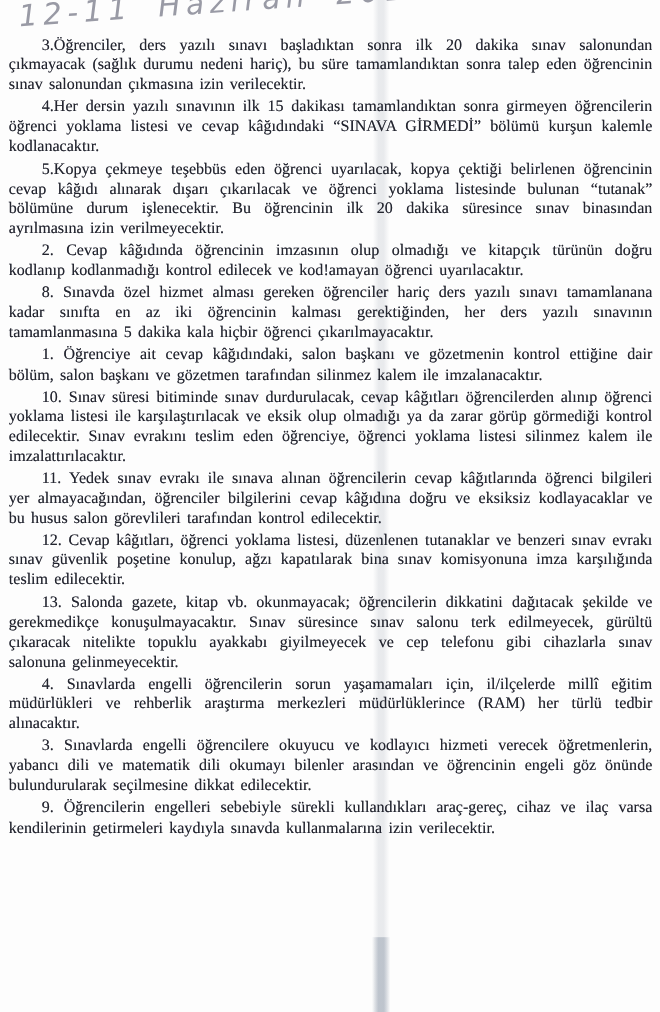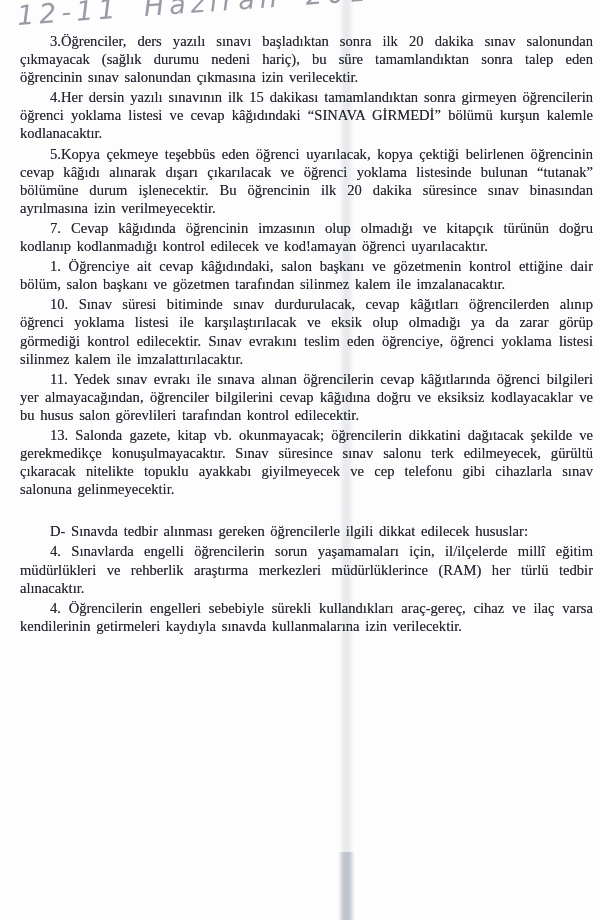--- a/index.html
+++ b/index.html
@@ -17,21 +17,21 @@
   .body-text {
     position: absolute;
     top: 30px; left: 8px; right: 7px;
     text-align: justify;
     font-size: 14.6px;
     line-height: 18.1px;
     word-spacing: 2px;
     text-shadow: 0 0 0.4px rgba(35,37,52,0.55);
   }
   .body-text p {
-    margin: 2px 0 0 12px;
+    margin: 2px 0 0 0;
     text-indent: 30px;
   }
   .body-text p.section-heading {
     margin-top: 24px;
   }
   .handwriting {
     position: absolute;
     top: 0px; left: 16px;
     font-family: "DejaVu Sans", sans-serif;
     font-style: italic;
@@ -71,25 +71,27 @@
 
   <div class="scan-band"></div>
   <div class="scan-band-strong"></div>
 
   <div class="handwriting">12-11 Haziran 2016 ⇒</div>
 
   <div class="body-text">
     <p>3.Öğrenciler, ders yazılı sınavı başladıktan sonra ilk 20 dakika sınav salonundan çıkmayacak (sağlık durumu nedeni hariç), bu süre tamamlandıktan sonra talep eden öğrencinin sınav salonundan çıkmasına izin verilecektir.</p>
     <p>4.Her dersin yazılı sınavının ilk 15 dakikası tamamlandıktan sonra girmeyen öğrencilerin öğrenci yoklama listesi ve cevap kâğıdındaki “SINAVA GİRMEDİ” bölümü kurşun kalemle kodlanacaktır.</p>
     <p>5.Kopya çekmeye teşebbüs eden öğrenci uyarılacak, kopya çektiği belirlenen öğrencinin cevap kâğıdı alınarak dışarı çıkarılacak ve öğrenci yoklama listesinde bulunan “tutanak” bölümüne durum işlenecektir. Bu öğrencinin ilk 20 dakika süresince sınav binasından ayrılmasına izin verilmeyecektir.</p>
-    <p>7. Cevap kâğıdında öğrencinin imzasının olup olmadığı ve kitapçık türünün doğru kodlanıp kodlanmadığı kontrol edilecek ve kod!amayan öğrenci uyarılacaktır.</p>
+    <p>2. Cevap kâğıdında öğrencinin imzasının olup olmadığı ve kitapçık türünün doğru kodlanıp kodlanmadığı kontrol edilecek ve kod!amayan öğrenci uyarılacaktır.</p>
+    <p>8. Sınavda özel hizmet alması gereken öğrenciler hariç ders yazılı sınavı tamamlanana kadar sınıfta en az iki öğrencinin kalması gerektiğinden, her ders yazılı sınavının tamamlanmasına 5 dakika kala hiçbir öğrenci çıkarılmayacaktır.</p>
     <p>1. Öğrenciye ait cevap kâğıdındaki, salon başkanı ve gözetmenin kontrol ettiğine dair bölüm, salon başkanı ve gözetmen tarafından silinmez kalem ile imzalanacaktır.</p>
     <p>10. Sınav süresi bitiminde sınav durdurulacak, cevap kâğıtları öğrencilerden alınıp öğrenci yoklama listesi ile karşılaştırılacak ve eksik olup olmadığı ya da zarar görüp görmediği kontrol edilecektir. Sınav evrakını teslim eden öğrenciye, öğrenci yoklama listesi silinmez kalem ile imzalattırılacaktır.</p>
     <p>11. Yedek sınav evrakı ile sınava alınan öğrencilerin cevap kâğıtlarında öğrenci bilgileri yer almayacağından, öğrenciler bilgilerini cevap kâğıdına doğru ve eksiksiz kodlayacaklar ve bu husus salon görevlileri tarafından kontrol edilecektir.</p>
+    <p>12. Cevap kâğıtları, öğrenci yoklama listesi, düzenlenen tutanaklar ve benzeri sınav evrakı sınav güvenlik poşetine konulup, ağzı kapatılarak bina sınav komisyonuna imza karşılığında teslim edilecektir.</p>
     <p>13. Salonda gazete, kitap vb. okunmayacak; öğrencilerin dikkatini dağıtacak şekilde ve gerekmedikçe konuşulmayacaktır. Sınav süresince sınav salonu terk edilmeyecek, gürültü çıkaracak nitelikte topuklu ayakkabı giyilmeyecek ve cep telefonu gibi cihazlarla sınav salonuna gelinmeyecektir.</p>
 
-    <p class="section-heading">D- Sınavda tedbir alınması gereken öğrencilerle ilgili dikkat edilecek hususlar:</p>
 
     <p>4. Sınavlarda engelli öğrencilerin sorun yaşamamaları için, il/ilçelerde millî eğitim müdürlükleri ve rehberlik araştırma merkezleri müdürlüklerince (RAM) her türlü tedbir alınacaktır.</p>
-    <p>4. Öğrencilerin engelleri sebebiyle sürekli kullandıkları araç-gereç, cihaz ve ilaç varsa kendilerinin getirmeleri kaydıyla sınavda kullanmalarına izin verilecektir.</p>
+    <p>3. Sınavlarda engelli öğrencilere okuyucu ve kodlayıcı hizmeti verecek öğretmenlerin, yabancı dili ve matematik dili okumayı bilenler arasından ve öğrencinin engeli göz önünde bulundurularak seçilmesine dikkat edilecektir.</p>
+    <p>9. Öğrencilerin engelleri sebebiyle sürekli kullandıkları araç-gereç, cihaz ve ilaç varsa kendilerinin getirmeleri kaydıyla sınavda kullanmalarına izin verilecektir.</p>
   </div>
 
 </div>
 
 </body></html>

